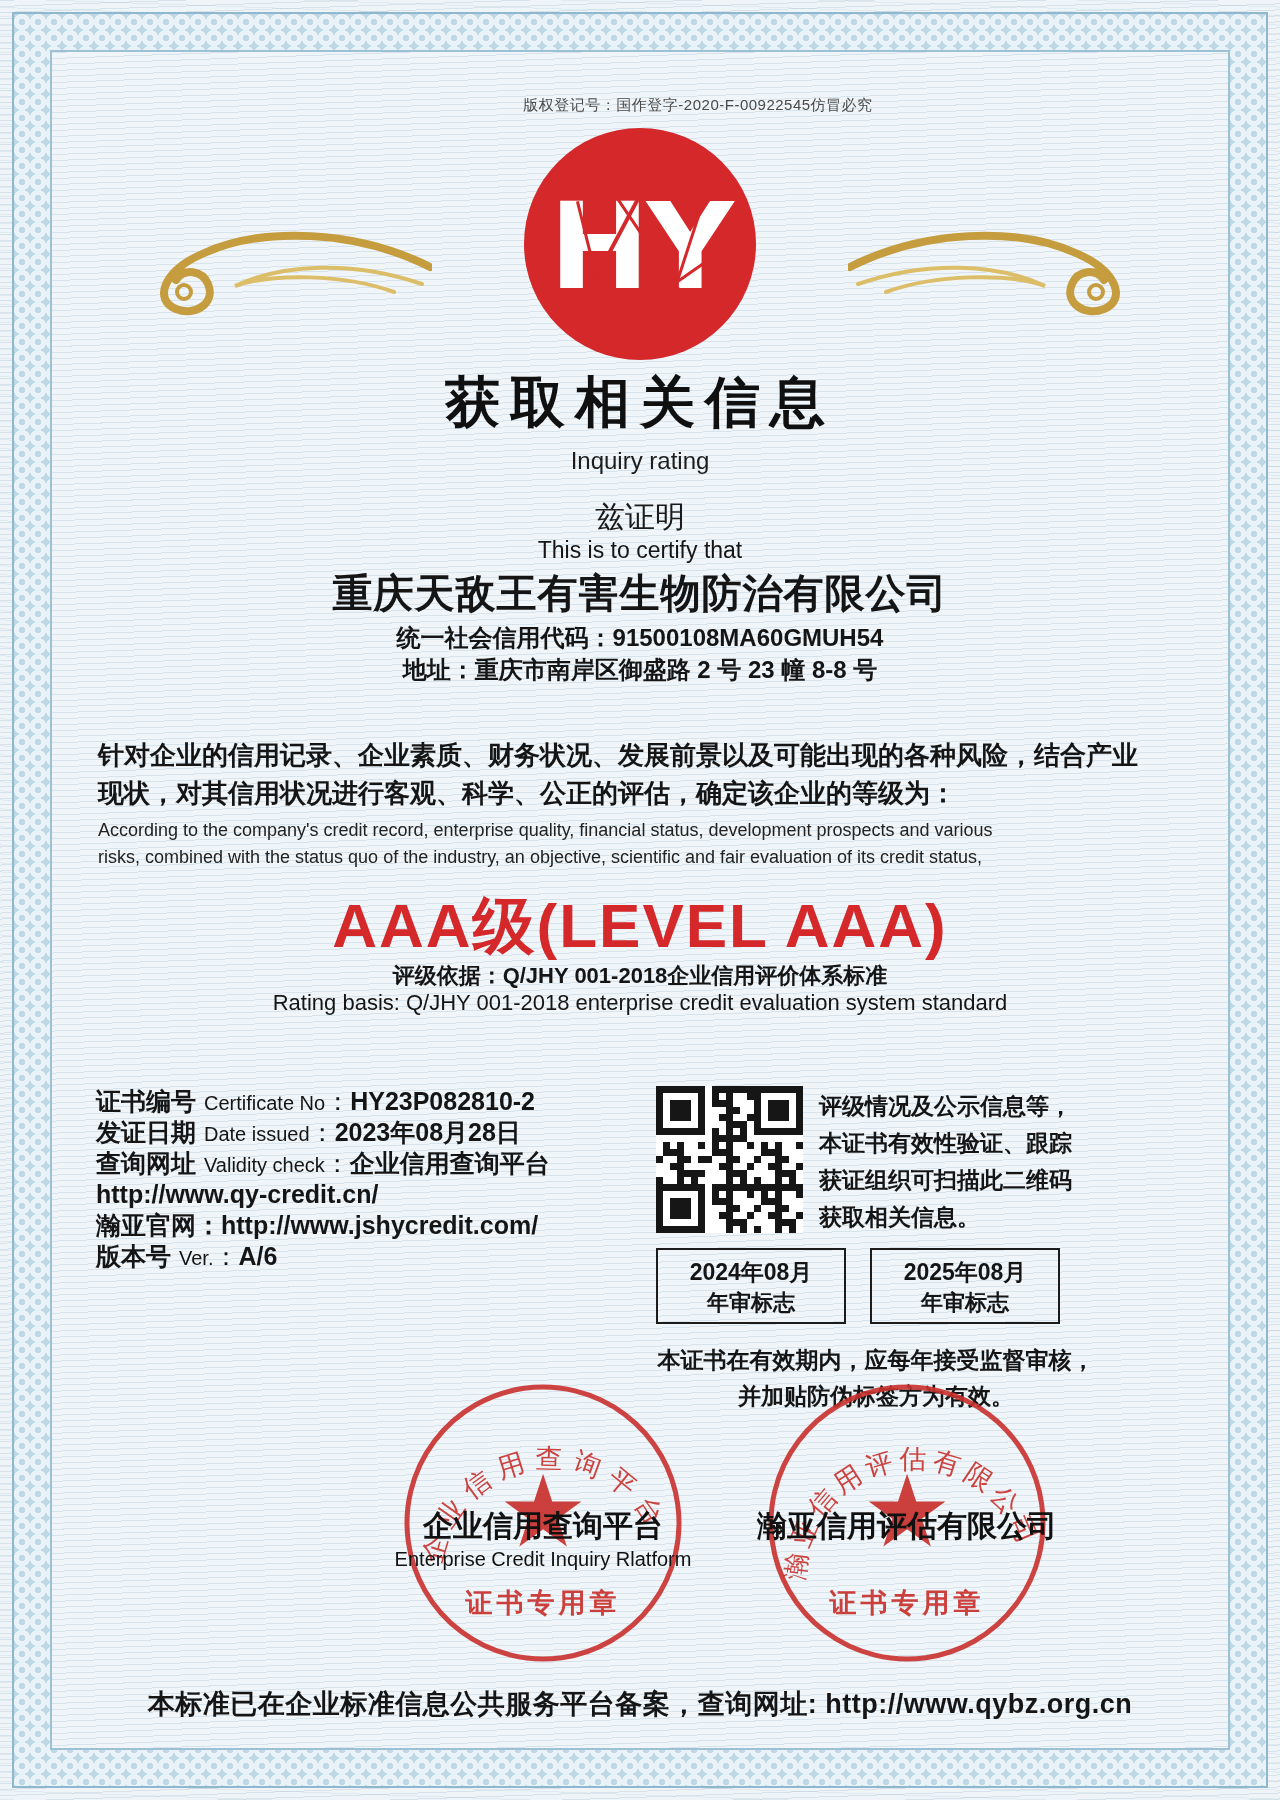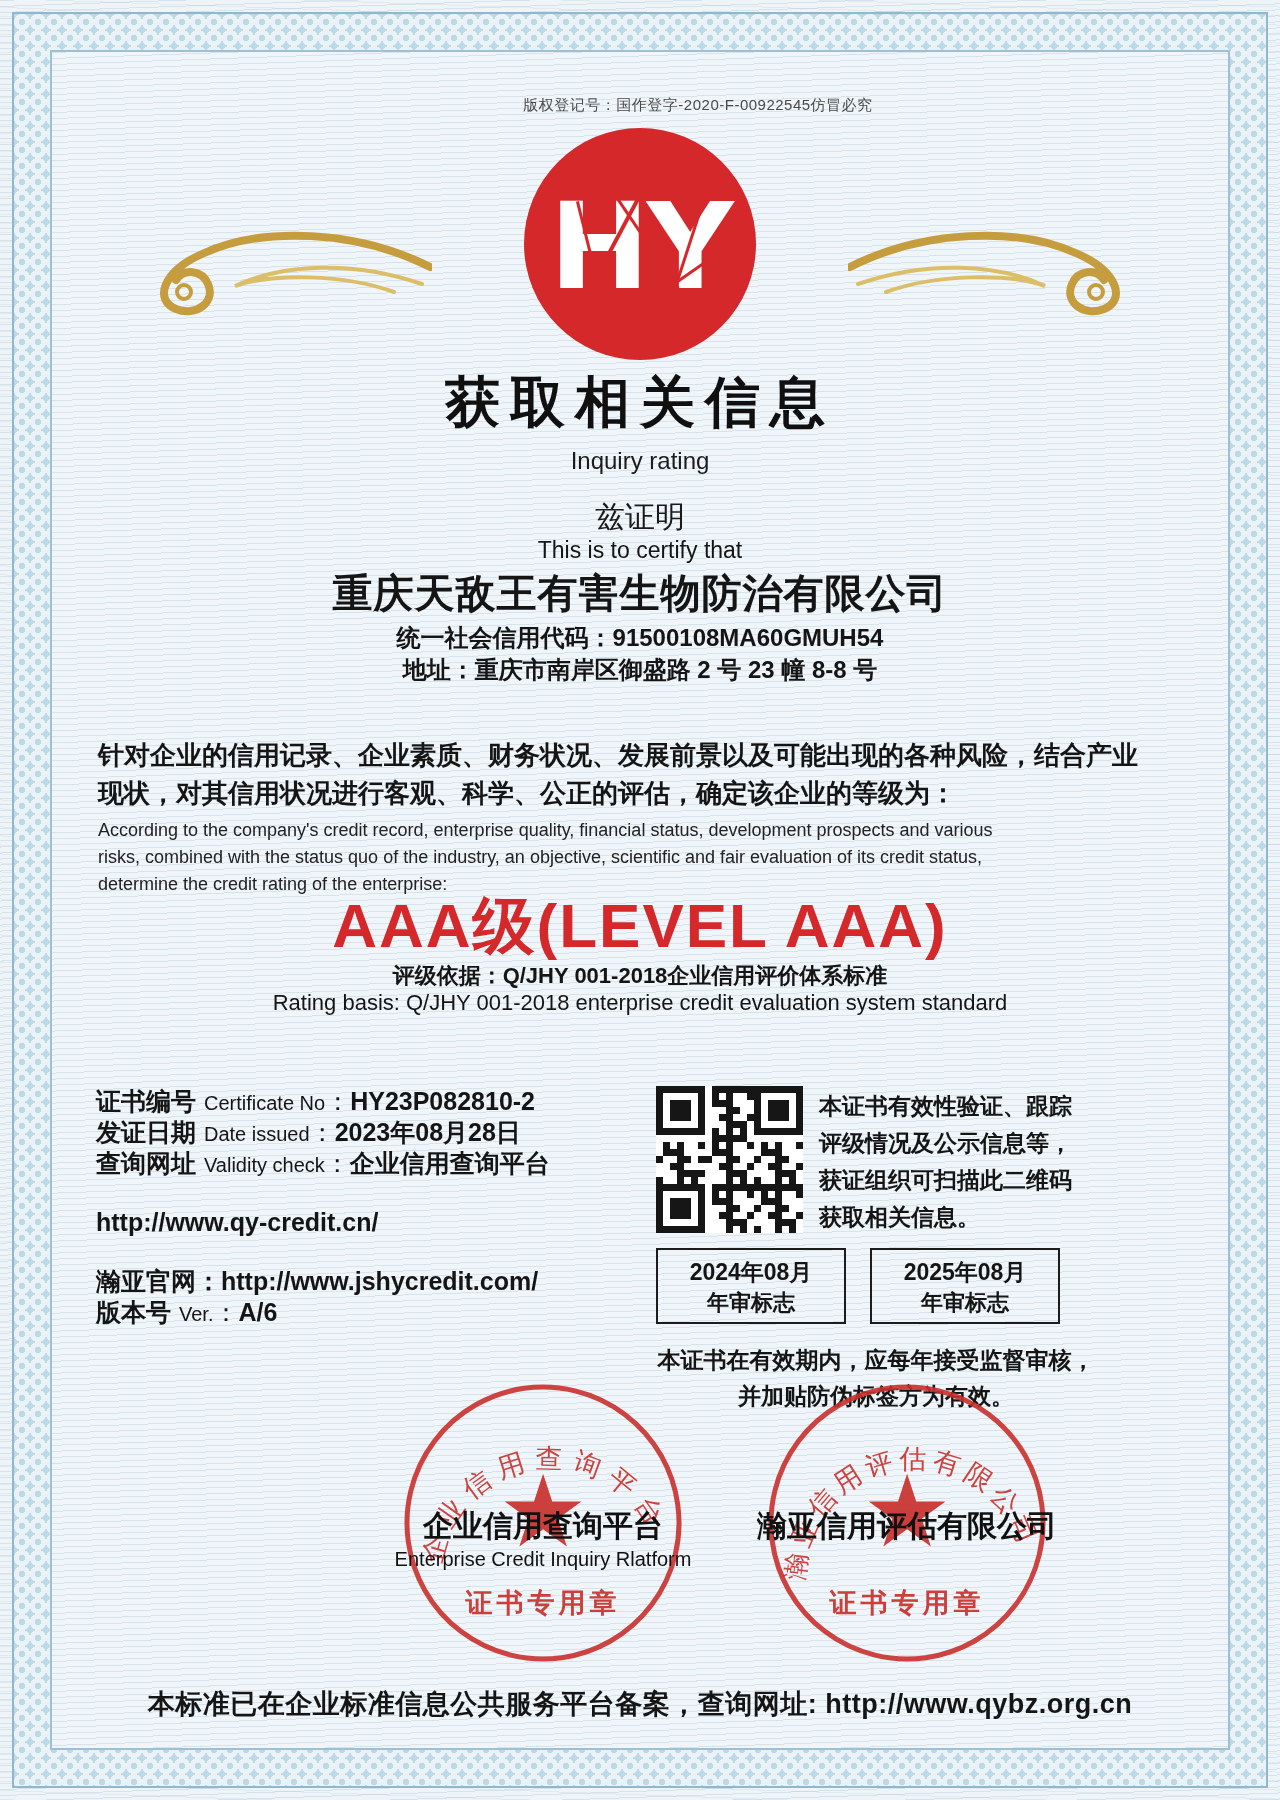--- a/index.html
+++ b/index.html
@@ -61,21 +61,21 @@
   .basis-zh{top:961px;font-size:22px;font-weight:600;}
   .basis-en{top:990px;font-size:22px;}
 
   .details{position:absolute;left:96px;right:80px;top:1086px;display:flex;}
   .dleft{width:560px;flex:none;}
   .drow{height:31px;line-height:31px;white-space:nowrap;}
   .dzh{font-size:25px;font-weight:600;}
   .den{font-size:20px;margin-left:8px;}
   .dsep{font-size:25px;}
   .dval{font-size:25px;font-weight:600;}
-  .durl{font-size:25px;font-weight:600;margin-top:28px;}
+  .durl{font-size:25px;font-weight:600;}
 
   .dright{flex:1;}
   .qr-row{display:flex;gap:16px;}
   .qr{position:relative;width:147px;height:147px;background:#fff;flex:none;}
   .qr b{position:absolute;background:#161616;}
   .qr-note{padding-top:2px;}
   .qr-note div{font-size:23px;font-weight:600;line-height:37px;white-space:nowrap;}
 
   .boxes{display:flex;gap:24px;margin-top:12px;}
   .abox{width:186px;height:66px;border:2px solid #1c1c1c;text-align:center;padding-top:6px;box-sizing:content-box;}
@@ -132,21 +132,20 @@
     <div class="ctr certify-en">This is to certify that</div>
     <div class="ctr company">重庆天敌王有害生物防治有限公司</div>
     <div class="ctr codeline">统一社会信用代码：91500108MA60GMUH54</div>
     <div class="ctr addrline">地址：重庆市南岸区御盛路 2 号 23 幢 8-8 号</div>
 
     <div class="intro">
       <div class="zh">针对企业的信用记录、企业素质、财务状况、发展前景以及可能出现的各种风险，结合产业</div>
       <div class="zh">现状，对其信用状况进行客观、科学、公正的评估，确定该企业的等级为：</div>
       <div class="en first">According to the company's credit record, enterprise quality, financial status, development prospects and various</div>
       <div class="en">risks, combined with the status quo of the industry, an objective, scientific and fair evaluation of its credit status,</div>
-      <div class="en">determine the credit rating of the enterprise:</div>
     </div>
 
     <div class="ctr rating">AAA级(LEVEL AAA)</div>
     <div class="ctr basis-zh">评级依据：Q/JHY 001-2018企业信用评价体系标准</div>
     <div class="ctr basis-en">Rating basis: Q/JHY 001-2018 enterprise credit evaluation system standard</div>
 
     <div class="details">
       <div class="dleft">
         <div class="drow">
           <span class="dzh">证书编号</span><span class="den">Certificate No</span><span class="dsep">：</span><span class="dval">HY23P082810-2</span>
@@ -390,22 +389,22 @@
               <b style="left: 28px; top: 140px; width: 7px; height: 7px;"></b>
               <b style="left: 35px; top: 140px; width: 7px; height: 7px;"></b>
               <b style="left: 42px; top: 140px; width: 7px; height: 7px;"></b>
               <b style="left: 70px; top: 140px; width: 7px; height: 7px;"></b>
               <b style="left: 84px; top: 140px; width: 7px; height: 7px;"></b>
               <b style="left: 98px; top: 140px; width: 7px; height: 7px;"></b>
               <b style="left: 119px; top: 140px; width: 7px; height: 7px;"></b>
               <b style="left: 133px; top: 140px; width: 7px; height: 7px;"></b>
             </div>
           <div class="qr-note">
+            <div>评级情况及公示信息等，</div>
             <div>本证书有效性验证、跟踪</div>
-            <div>评级情况及公示信息等，</div>
             <div>获证组织可扫描此二维码</div>
             <div>获取相关信息。</div>
           </div>
         </div>
         <div class="boxes">
           <div class="abox">
             <div class="m">2024年08月</div>
             <div class="l">年审标志</div>
           </div>
           <div class="abox">

